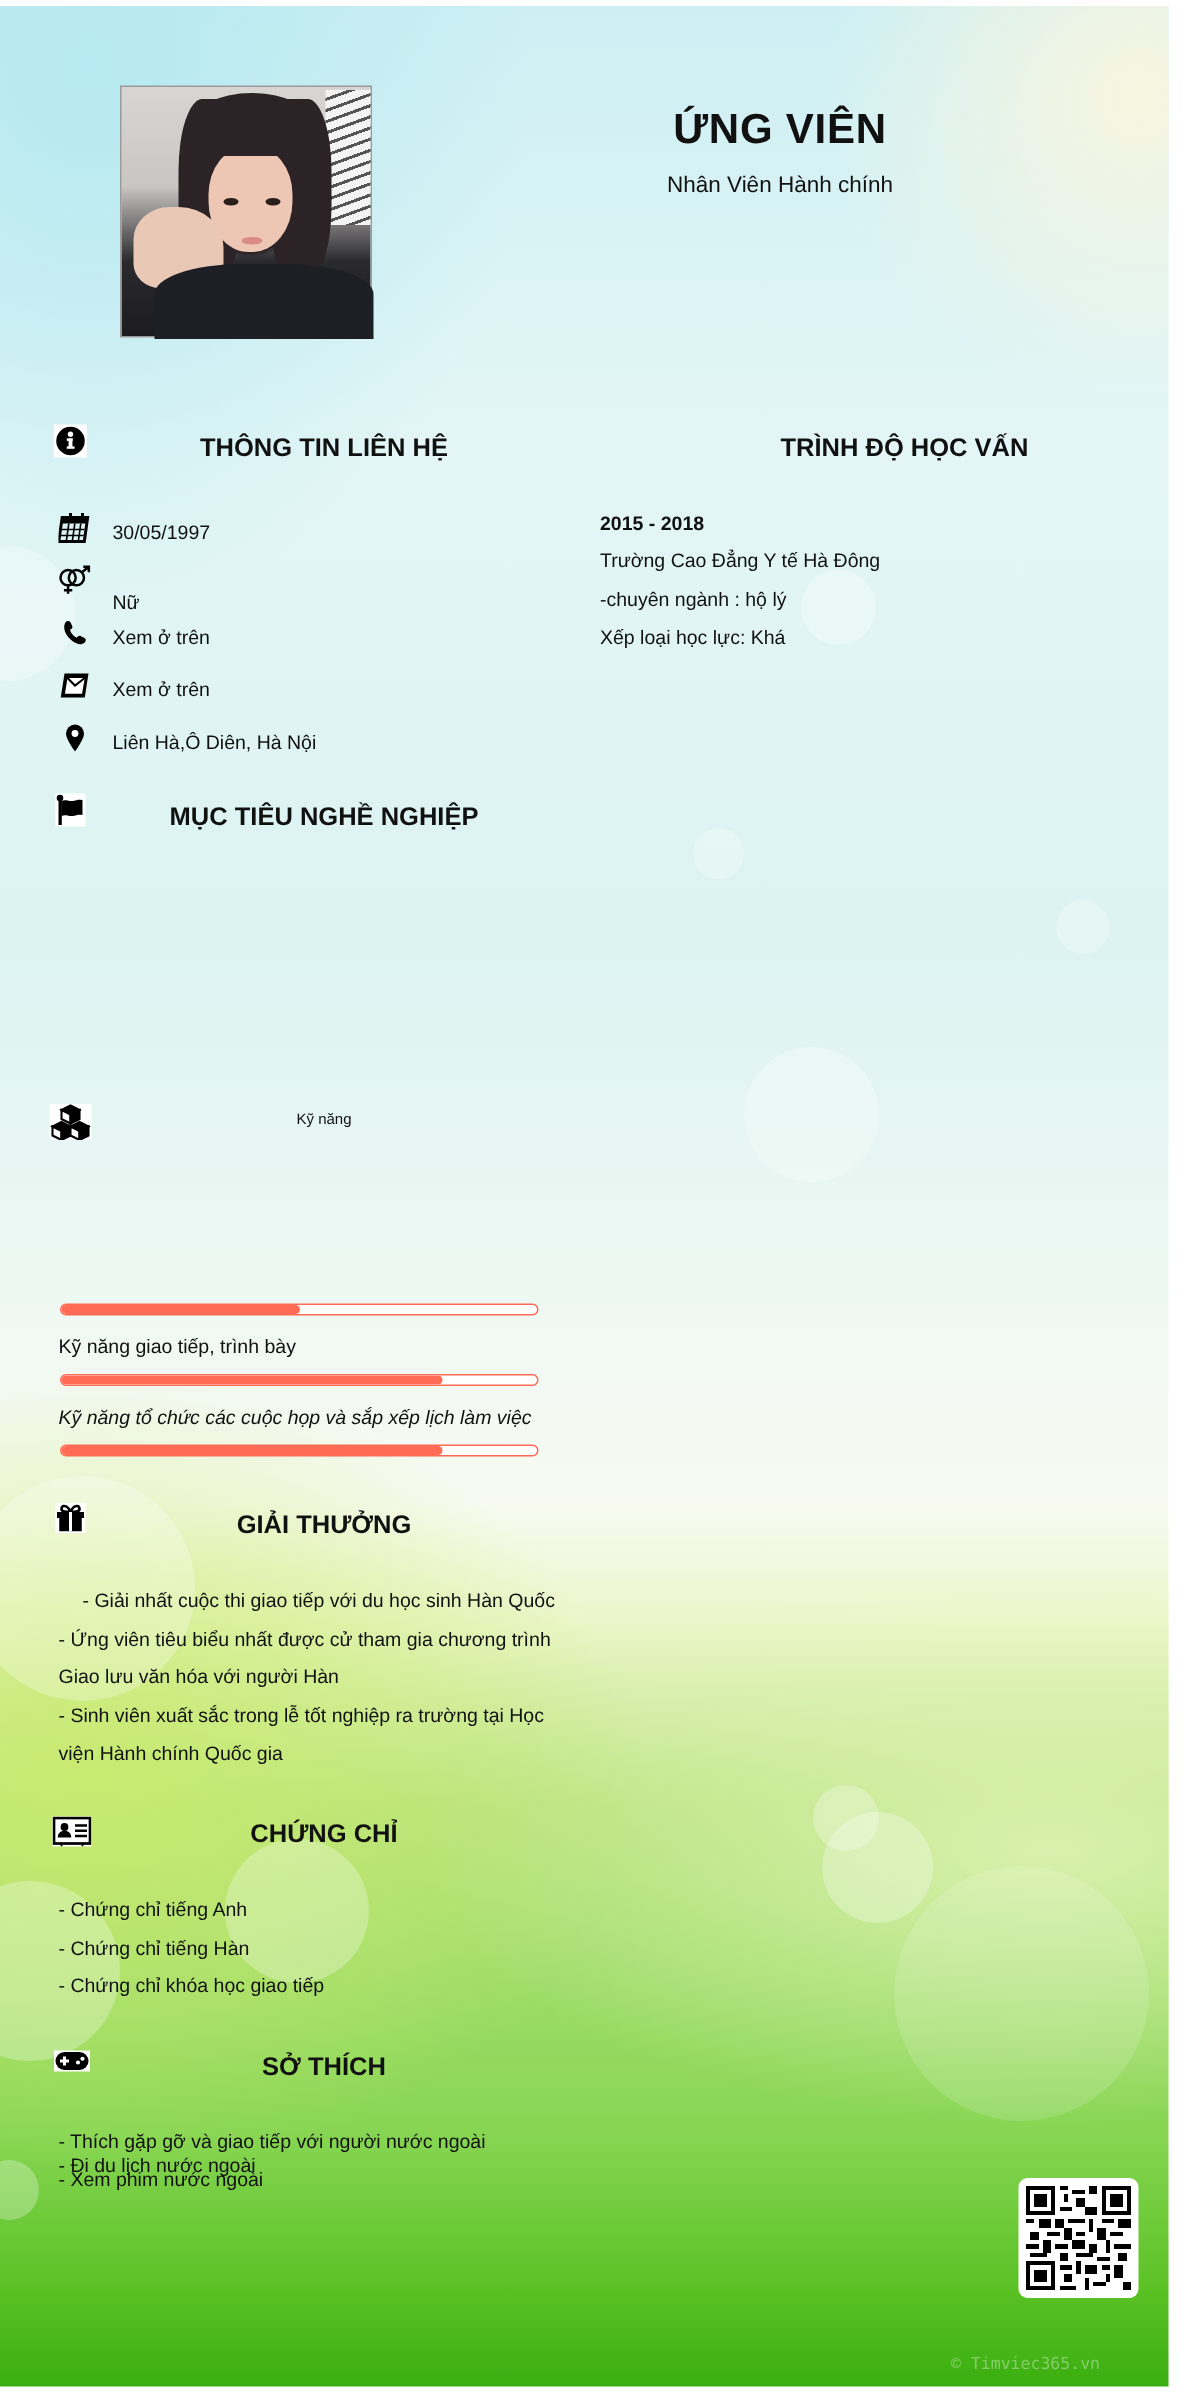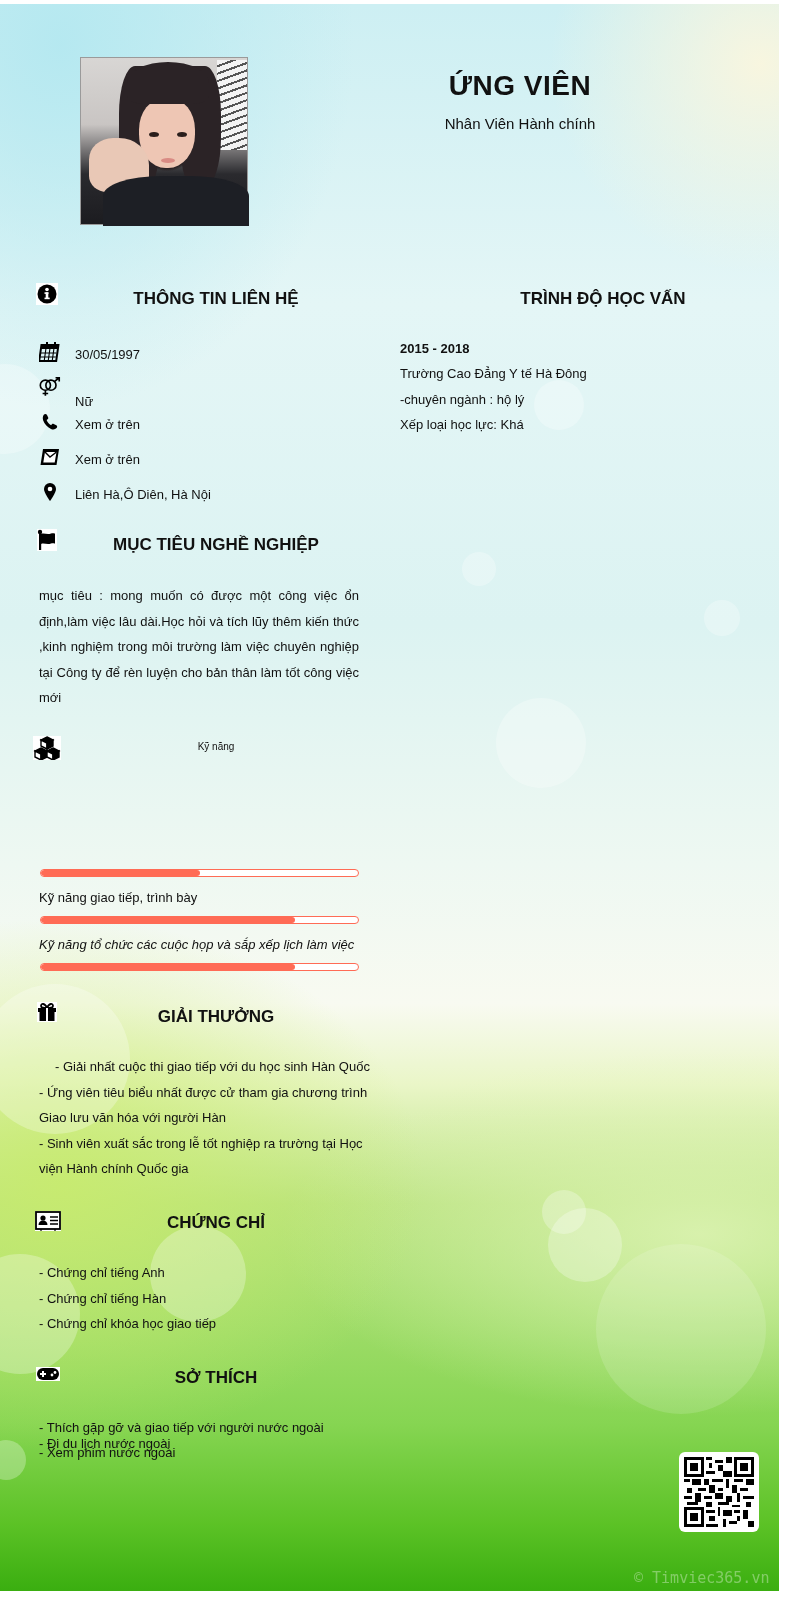--- a/index.html
+++ b/index.html
@@ -58,21 +58,21 @@
   .para { position: absolute; left: 39px; width: 320px; font-size: 13px; line-height: 25.5px; text-align: justify; }
   .line { position: absolute; left: 39px; font-size: 13px; white-space: nowrap; }
 
   .bar { position: absolute; left: 40px; width: 319px; height: 8px; border: 1px solid #ff6b55; border-radius: 4px; background: #fff; overflow: hidden; }
   .bar .fill { height: 100%; background: #ff6b55; border-radius: 4px; }
 
   .edu { position: absolute; left: 400px; font-size: 13px; }
 
   .qr { position: absolute; left: 693px; top: 1452px; width: 80px; height: 80px; background: #fff; border-radius: 6px; padding: 5px; }
   .qr svg { width: 70px; height: 70px; display: block; }
-  .watermark { position: absolute; left: 634px; top: 1575px; font-family: "DejaVu Sans Mono", monospace; font-size: 15px; color: rgba(255,255,255,0.35); white-space: nowrap; }
+  .watermark { position: absolute; left: 634px; top: 1575px; font-family: "DejaVu Sans Mono", monospace; font-size: 11px; color: rgba(255,255,255,0.35); white-space: nowrap; }
 </style>
 </head>
 <body>
 
 <div class="page">
 
   <div class="bokeh" style="left:-40px;top:360px;width:90px;height:90px;"></div>
   <div class="bokeh" style="left:534px;top:376px;width:50px;height:50px;"></div>
   <div class="bokeh" style="left:462px;top:548px;width:34px;height:34px;"></div>
   <div class="bokeh" style="left:704px;top:596px;width:36px;height:36px;"></div>
@@ -164,21 +164,20 @@
   <div class="edu" style="top:413px;">Xếp loại học lực: Khá</div>
 
   <div class="sec-icon" style="left:37px;top:525px;width:20px;">
     <svg width="20" height="22" viewBox="0 0 20 22">
         <circle cx="3" cy="3" r="2.2" fill="#000"></circle>
         <rect x="2" y="3" width="2.2" height="18" fill="#000"></rect>
         <path d="M4 5c3-1.5 6 1 10-.5 2-.6 4 0 4 0v10s-2-.6-4 0c-4 1.5-7-1-10 .5z" fill="#000"></path>
       </svg>
   </div>
   <div class="sec-title" style="left:90px;width:252px;top:531px;">MỤC TIÊU NGHỀ NGHIỆP</div>
-  <div class="para" style="top:579px;">mục tiêu : mong muốn có được một công việc ổn định,làm việc lâu dài.Học hỏi và tích lũy thêm kiến thức ,kinh nghiệm trong môi trường làm việc chuyên nghiệp tại Công ty để rèn luyện cho bản thân làm tốt công việc mới</div>
 
   <div class="sec-icon" style="left:33px;top:732px;width:28px;height:24px;">
     <svg width="28" height="24" viewBox="0 0 28 24">
         <g stroke="#000" stroke-width="1.4" fill="#fff">
           <path d="M14 1l6 3-6 3-6-3z" fill="#000"></path>
           <path d="M8 4v6l6 3V7z"></path>
           <path d="M20 4v6l-6 3V7z" fill="#000"></path>
           <path d="M8 12l6 3-6 3-6-3z" fill="#000"></path>
           <path d="M2 15v6l6 3v-6z"></path>
           <path d="M14 15v6l-6 3v-6z" fill="#000"></path>

